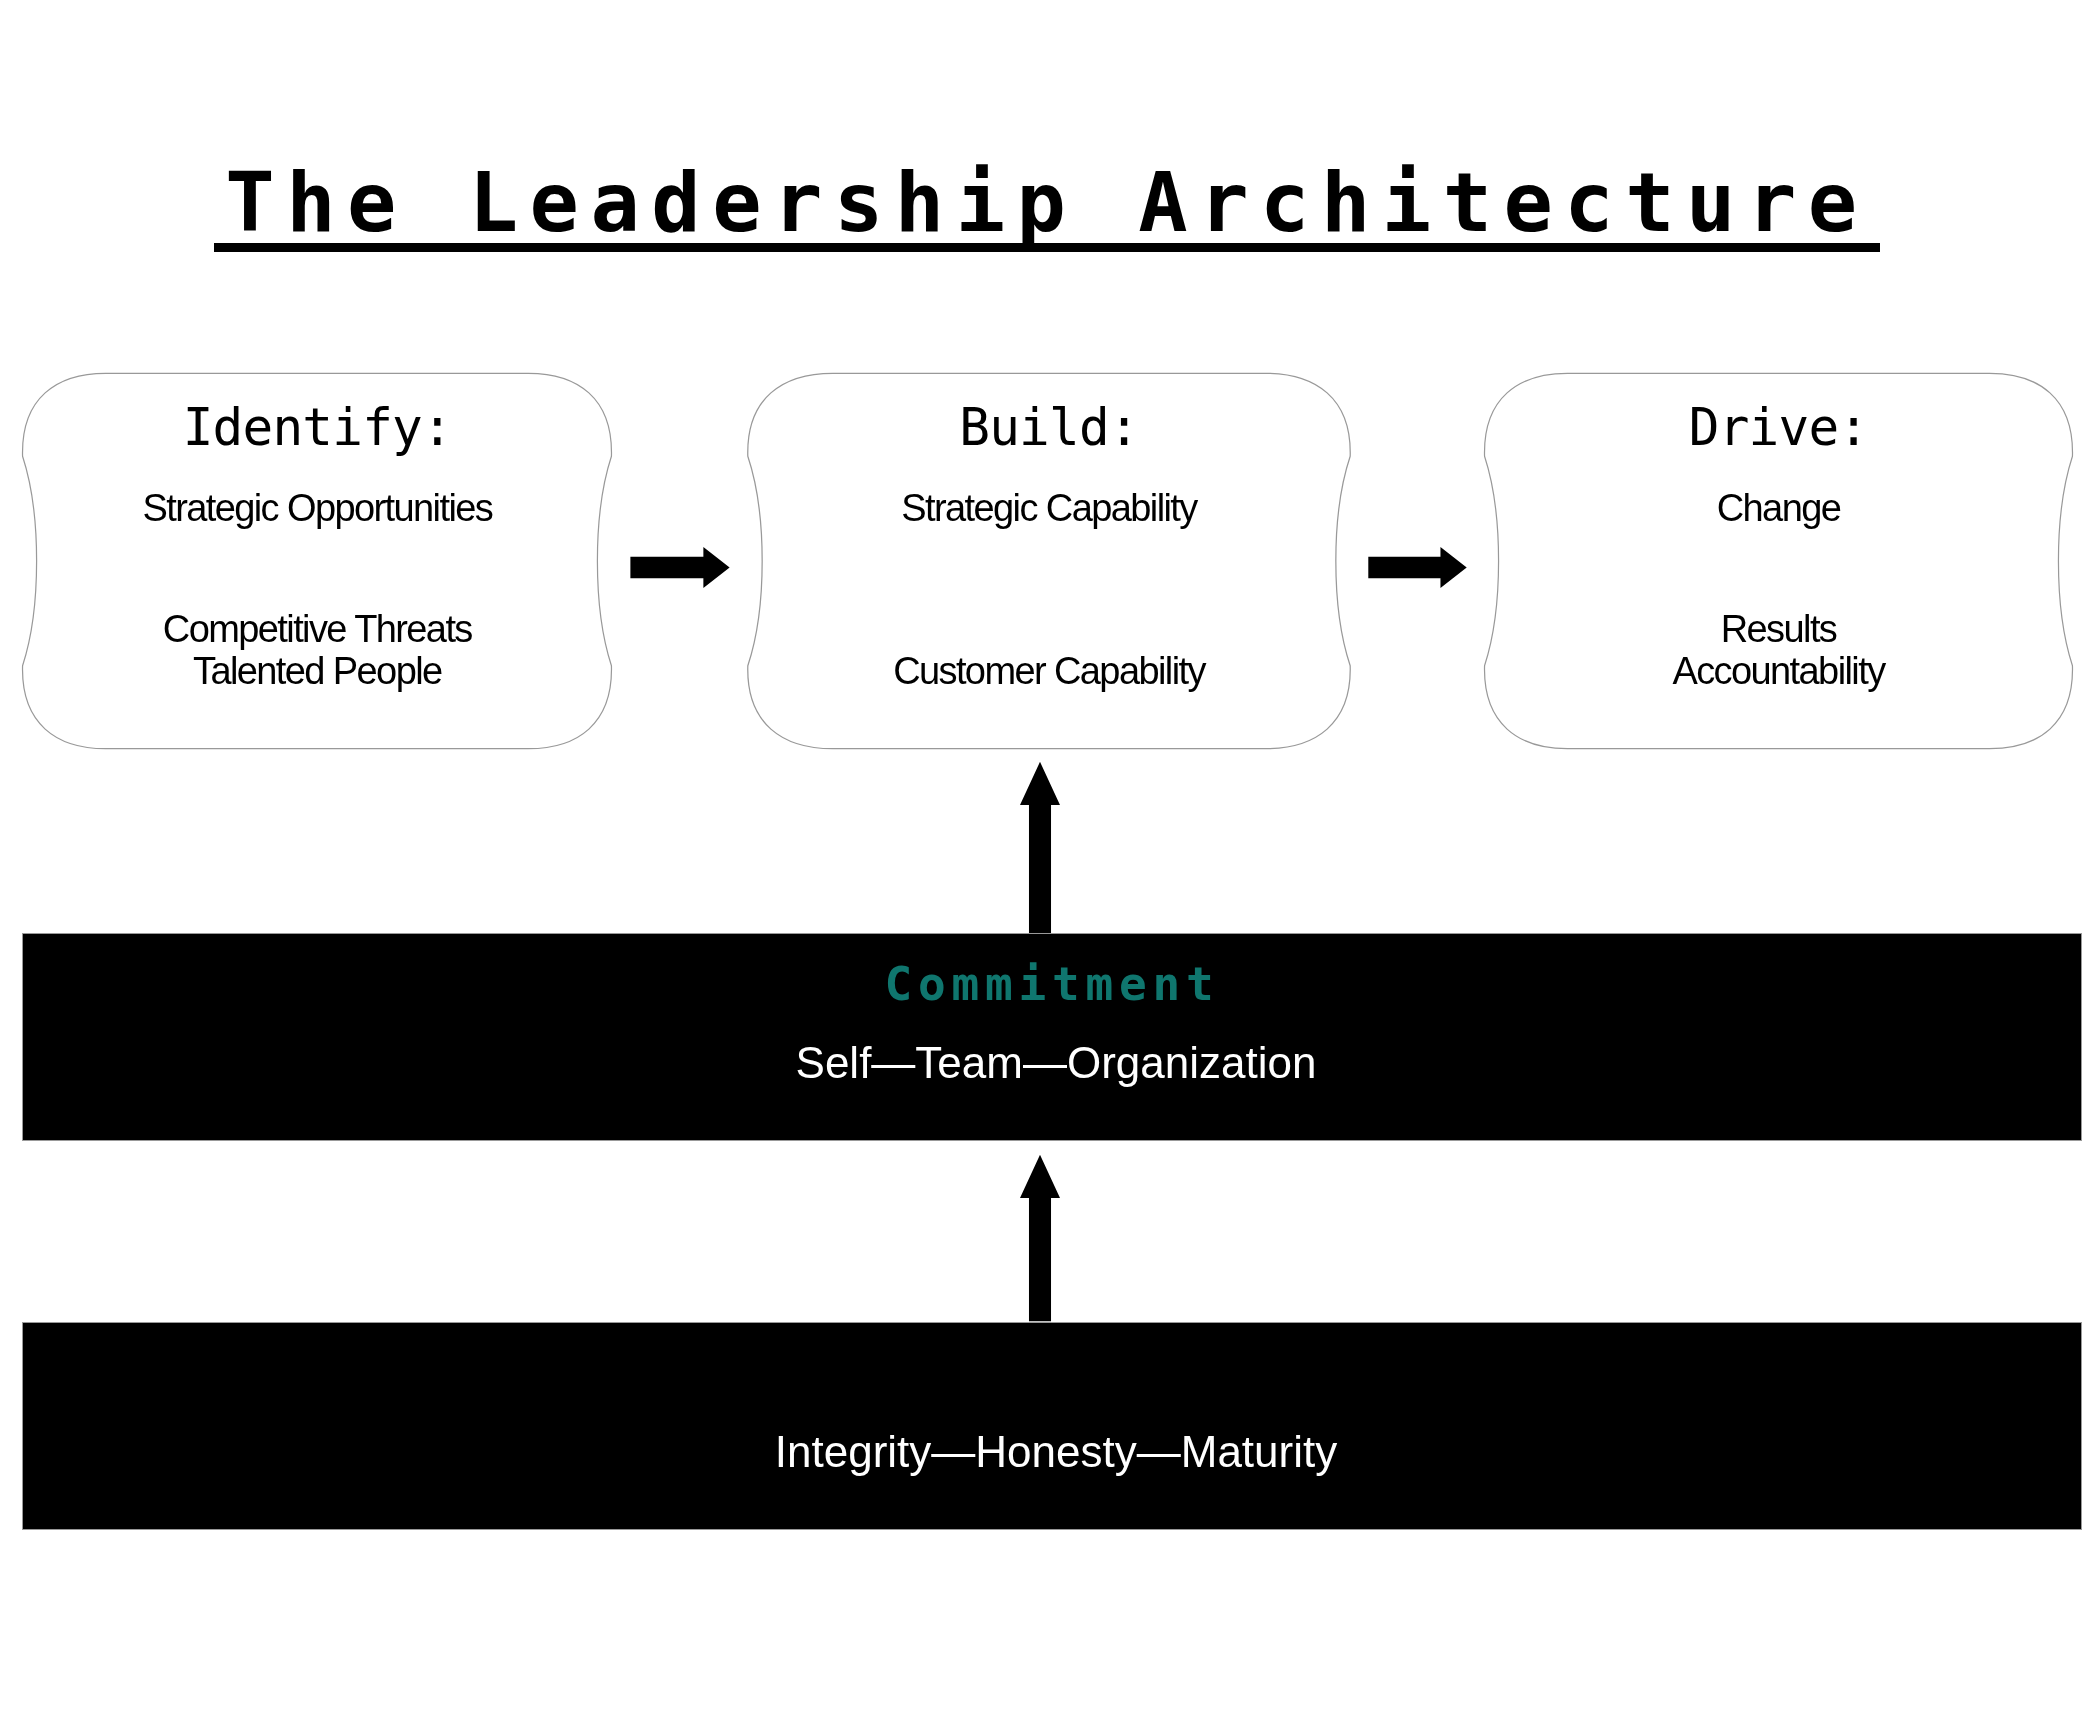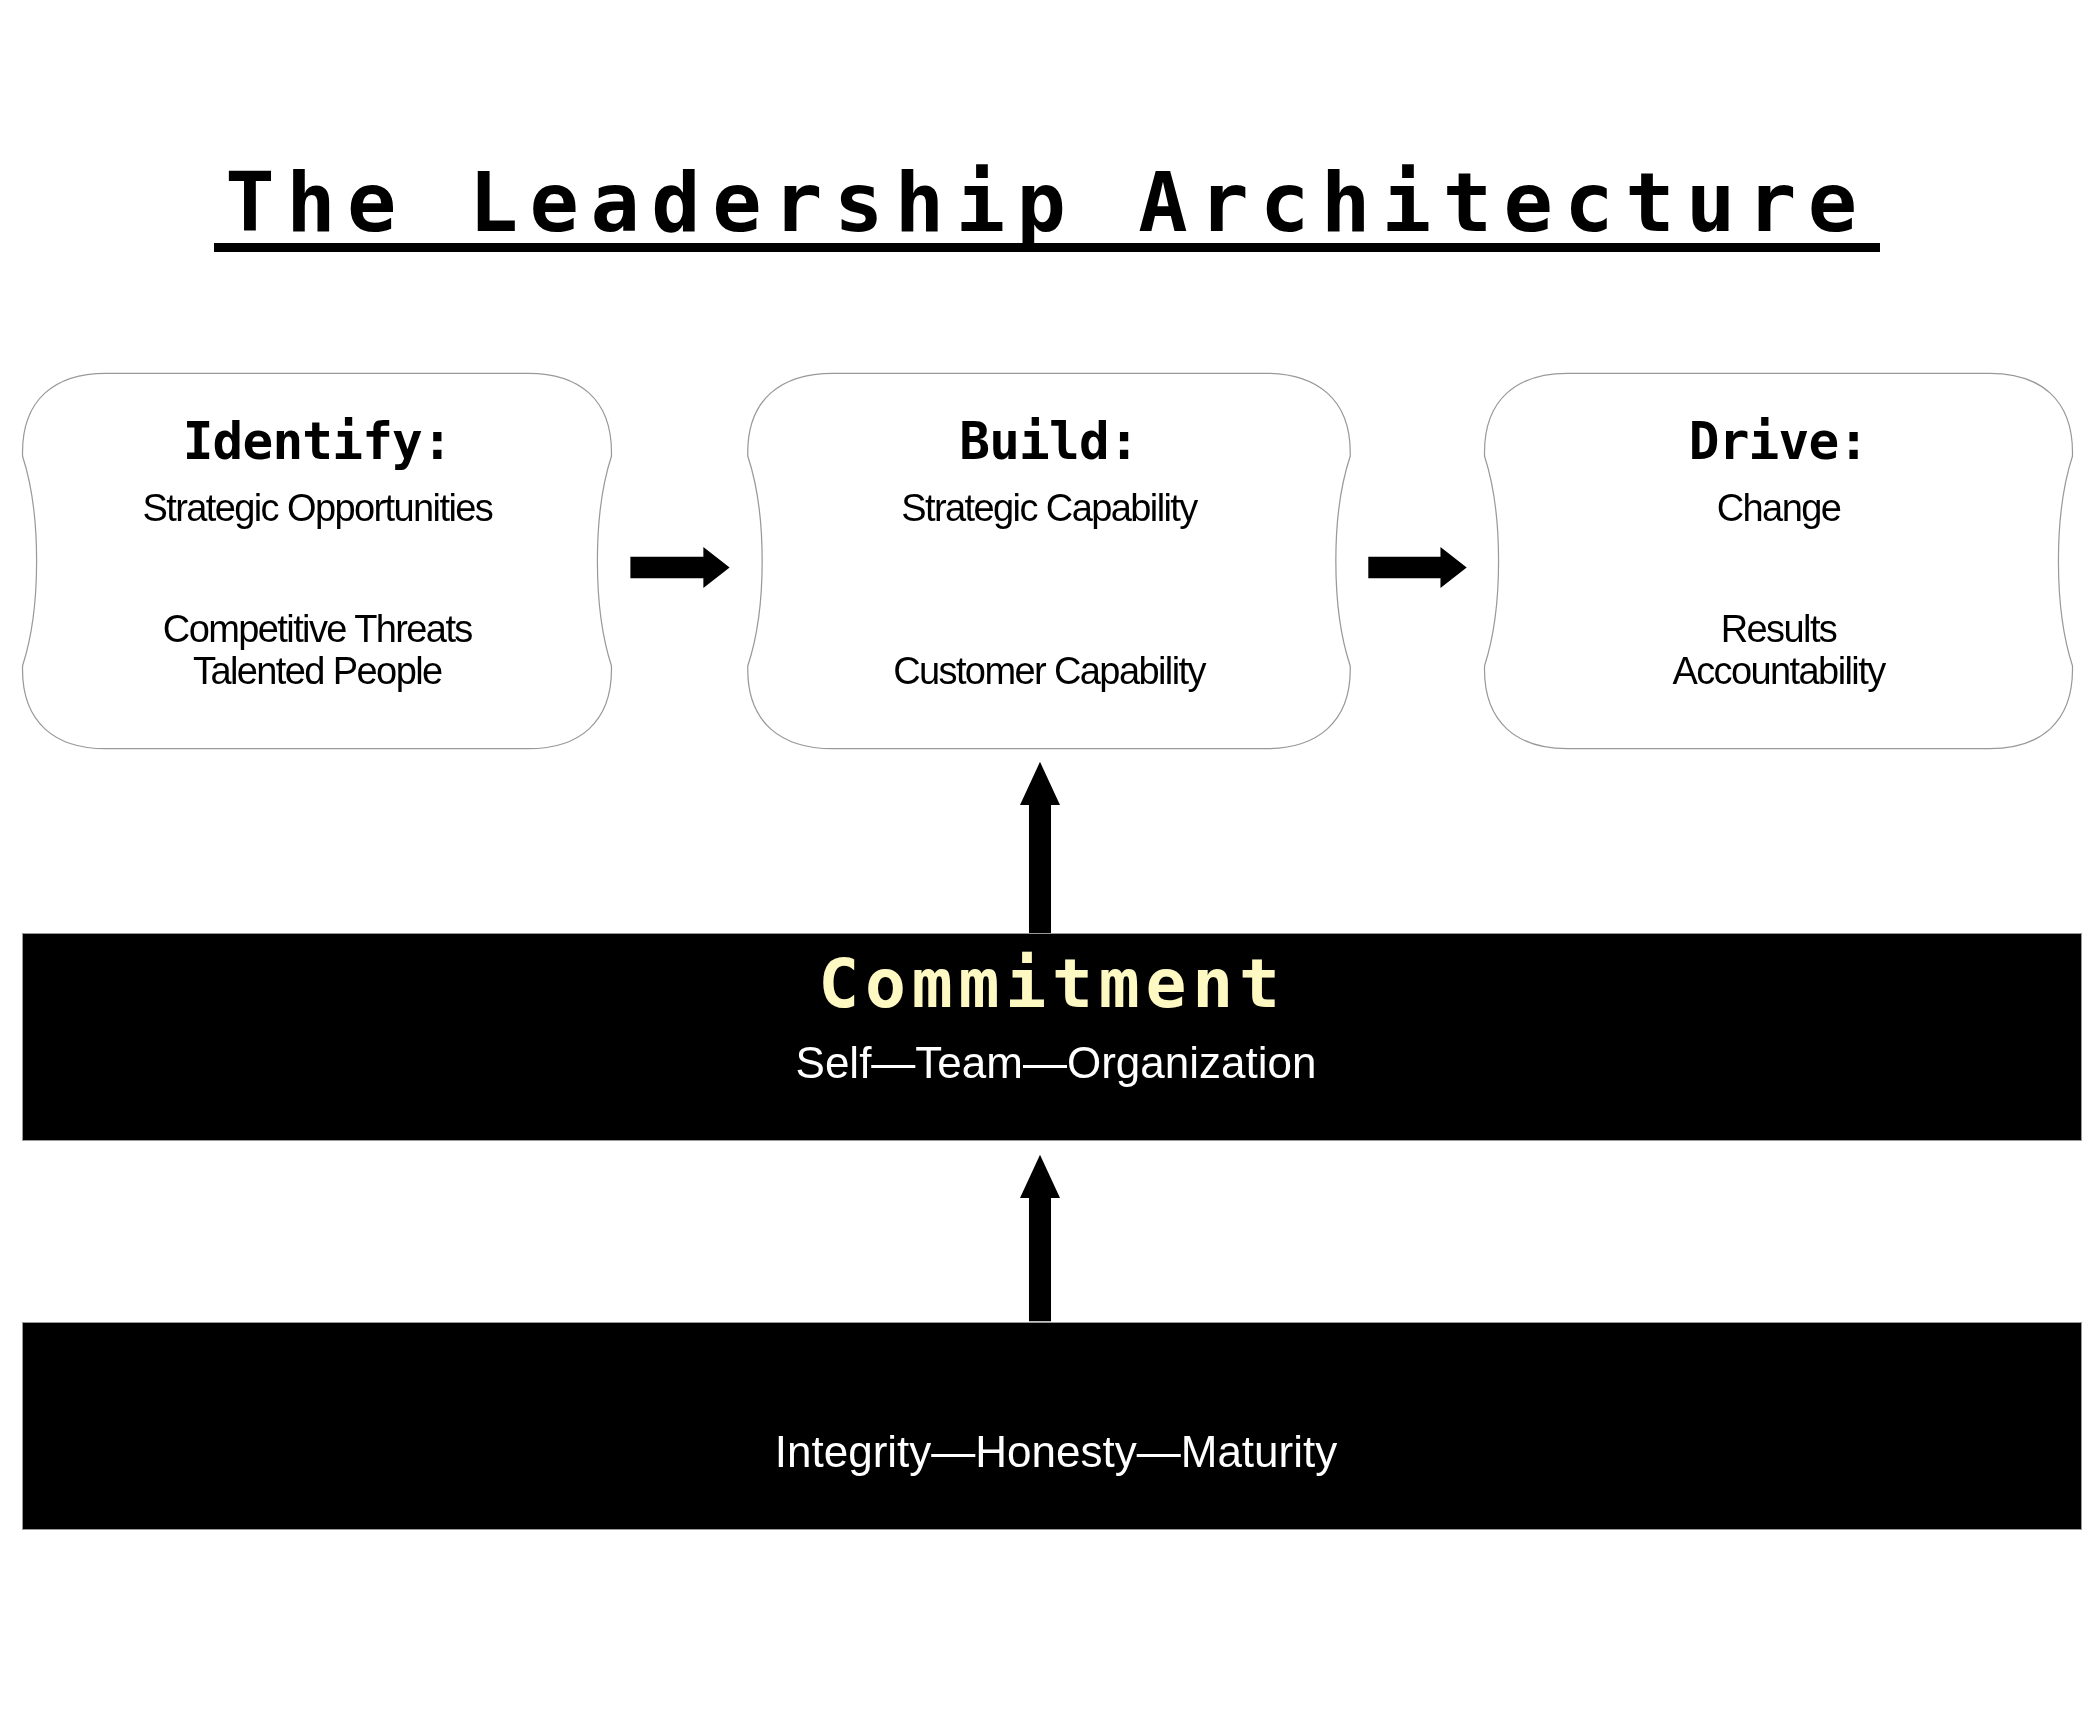--- a/index.html
+++ b/index.html
@@ -28,24 +28,24 @@
     white-space:nowrap;
   }
 
   
   .box { position:absolute; top:370px; height:382px; }
   .box-identify { left:12.3px;   width:610px; }
   .box-build    { left:737px;  width:624px; }
   .box-drive    { left:1474px; width:609px; }
   .box-shape { position:absolute; left:0; top:0; width:100%; height:100%; }
   .box-header {
-    position:absolute; top:43px; left:0; width:100%;
+    position:absolute; top:29px; left:0; width:100%;
     text-align:center;
     font-family:"DejaVu Sans Mono", monospace;
-    font-weight:bold;
+    font-weight:normal;
     font-size:51px; line-height:58px;
     letter-spacing:-0.8px;
     white-space:nowrap;
   }
   .box-item {
     position:absolute; left:0; width:100%;
     text-align:center;
     font-size:38px; line-height:58px;
     letter-spacing:-1.6px;
     white-space:nowrap;
@@ -64,24 +64,24 @@
   
   .bar {
     position:absolute; left:22px; width:2058px; height:206px;
     background:#000;
     border:1.6px solid #999;
   }
   .bar-commitment { top:933px; }
   .bar-character  { top:1322px; }
   .bar-header {
     position:absolute; top:20.6px; left:0; width:100%;
-    text-align:center; color:#fef9c3;
+    text-align:center; color:#0f766e;
     font-family:"DejaVu Sans Mono", monospace;
     font-weight:bold;
-    font-size:68px; line-height:58px;
+    font-size:46px; line-height:58px;
     letter-spacing:5.8px;
     white-space:nowrap;
   }
   .bar-subtitle {
     position:absolute; top:100px; left:4px; width:100%;
     text-align:center; color:#fff;
     font-size:44px; line-height:58px;
     white-space:nowrap;
   }
 </style>

